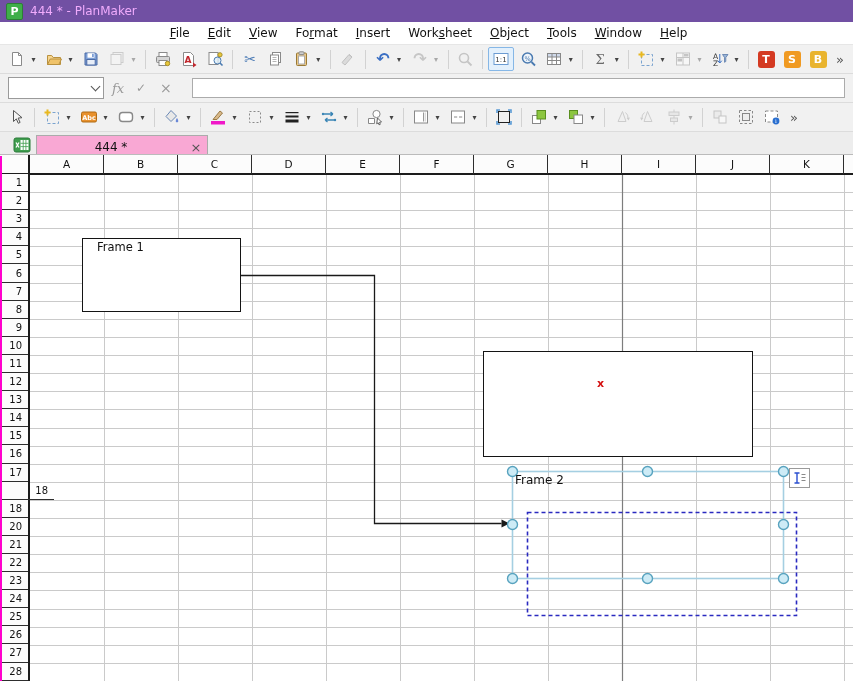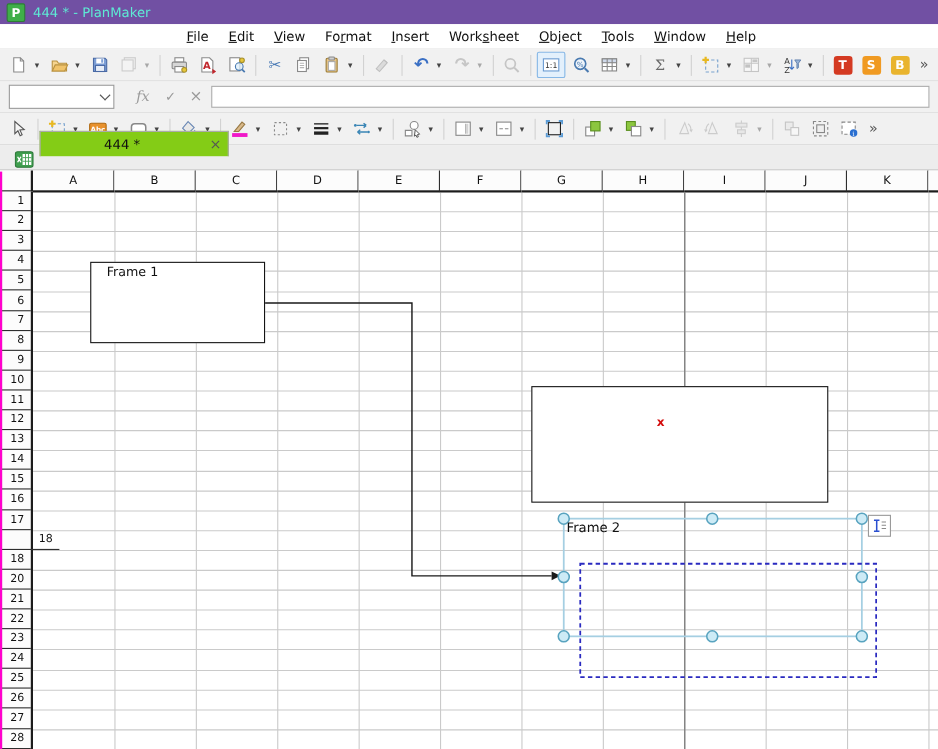--- a/index.html
+++ b/index.html
@@ -5,21 +5,21 @@
   html,body{margin:0;padding:0;}
   body{
     width:853px;height:681px;position:relative;overflow:hidden;
     background:#fff;font-family:"DejaVu Sans","Liberation Sans",sans-serif;
     font-size:12px;color:#111;
   }
   
   .titlebar{height:22px;background:#7150a3;display:flex;align-items:center;padding-left:6px;gap:7px;}
   .appbadge{width:15px;height:15px;background:#3fae49;border:1px solid #2d7d36;border-radius:2px;
     color:#fff;font-weight:bold;font-size:11px;display:flex;align-items:center;justify-content:center;}
-  .titletext{color:#5eead4;font-size:12px;}
+  .titletext{color:#f0abfc;font-size:12px;}
   
   .menubar{height:22px;background:#fff;display:flex;align-items:center;padding-left:4px;border-bottom:1px solid #e6e6e6;justify-content:center;}
   .menu-item{padding:2px 9px;font-size:12px;cursor:default;}
   .menu-item u{text-decoration:underline;}
   
   .toolbar{height:28px;background:#f1f1f1;display:flex;align-items:center;padding:0 5px;gap:2px;border-bottom:1px solid #dcdcdc;}
   .tbtn{height:24px;display:flex;align-items:center;border-radius:2px;padding:0 1px;}
   .tbtn .ticon{width:22px;height:22px;display:flex;align-items:center;justify-content:center;}
   .tbtn .ticon svg{width:18px;height:18px;}
   .tbtn .dd{width:11px;font-size:8px;color:#444;text-align:center;}
@@ -27,31 +27,31 @@
   .tbtn.active{background:#e3f0fc;border:1px solid #86b7e6;height:22px;}
   .tsep{width:1px;height:19px;background:#d2d2d2;margin:0 3px;}
   .overflow{color:#555;font-size:13px;padding:0 4px;}
   .chip{width:17px;height:17px;border-radius:3px;color:#fff;font-weight:bold;font-size:11px;
     display:flex;align-items:center;justify-content:center;}
   
   .formulabar{height:28px;background:#f1f1f1;display:flex;align-items:center;border-bottom:1px solid #dcdcdc;}
   .namebox{width:90px;height:20px;margin-left:8px;background:#fff;border:1px solid #9a9a9a;
     display:flex;align-items:center;justify-content:flex-end;padding-right:4px;}
   .chev{width:6px;height:6px;border-right:1.6px solid #555;border-bottom:1.6px solid #555;transform:rotate(45deg);margin-bottom:3px;}
-  .fbtn{width:24px;text-align:right;color:#9a9a9a;}
+  .fbtn{width:24px;text-align:left;color:#9a9a9a;}
   .fx{font-family:"DejaVu Serif","Liberation Serif",serif;font-style:italic;font-size:13px;margin-left:8px;}
   .fcheck{font-size:12px;}
   .fcancel{font-size:14px;}
   .formulainput{flex:1;height:18px;margin:0 8px 0 8px;background:#fff;border:1px solid #ababab;
     font-size:12px;padding:0 3px;outline:none;font-family:inherit;}
   
   .tabbar{height:26px;background:#ededed;display:flex;align-items:flex-end;padding-left:8px;}
   .sheetbtn{width:28px;height:22px;display:flex;align-items:center;justify-content:center;margin-bottom:1px;}
-  .tab{width:170px;height:22px;background:#84cc16;border:1px solid #ababab;border-bottom:none;
-    display:flex;align-items:center;margin-bottom:16px;}
+  .tab{width:170px;height:22px;background:#f9a8d4;border:1px solid #ababab;border-bottom:none;
+    display:flex;align-items:center;margin-bottom:0;}
   .tab-label{flex:1;text-align:center;font-size:12px;}
   .tab-close{width:22px;text-align:center;color:#555;font-size:13px;}
   
   .colheaders{position:absolute;left:0;top:154px;width:853px;height:20px;display:flex;z-index:2;border-top:1px solid #bbb;background:#fcfcfc;}
   .corner{width:30px;height:20px;box-sizing:border-box;border-right:2px solid #1c1c1c;border-bottom:2px solid #1c1c1c;background:#fcfcfc;}
   .colh{width:74px;height:20px;box-sizing:border-box;border-right:1px solid #2e2e2e;border-bottom:2px solid #1c1c1c;
     display:flex;align-items:center;justify-content:center;font-size:10.5px;background:#fcfcfc;}
   .colh.partial{width:9px;border-right:none;}
   .rowheaders{position:absolute;left:0;top:174px;width:30px;height:507px;z-index:2;background:#fcfcfc;
     box-sizing:border-box;border-right:2px solid #1c1c1c;}

